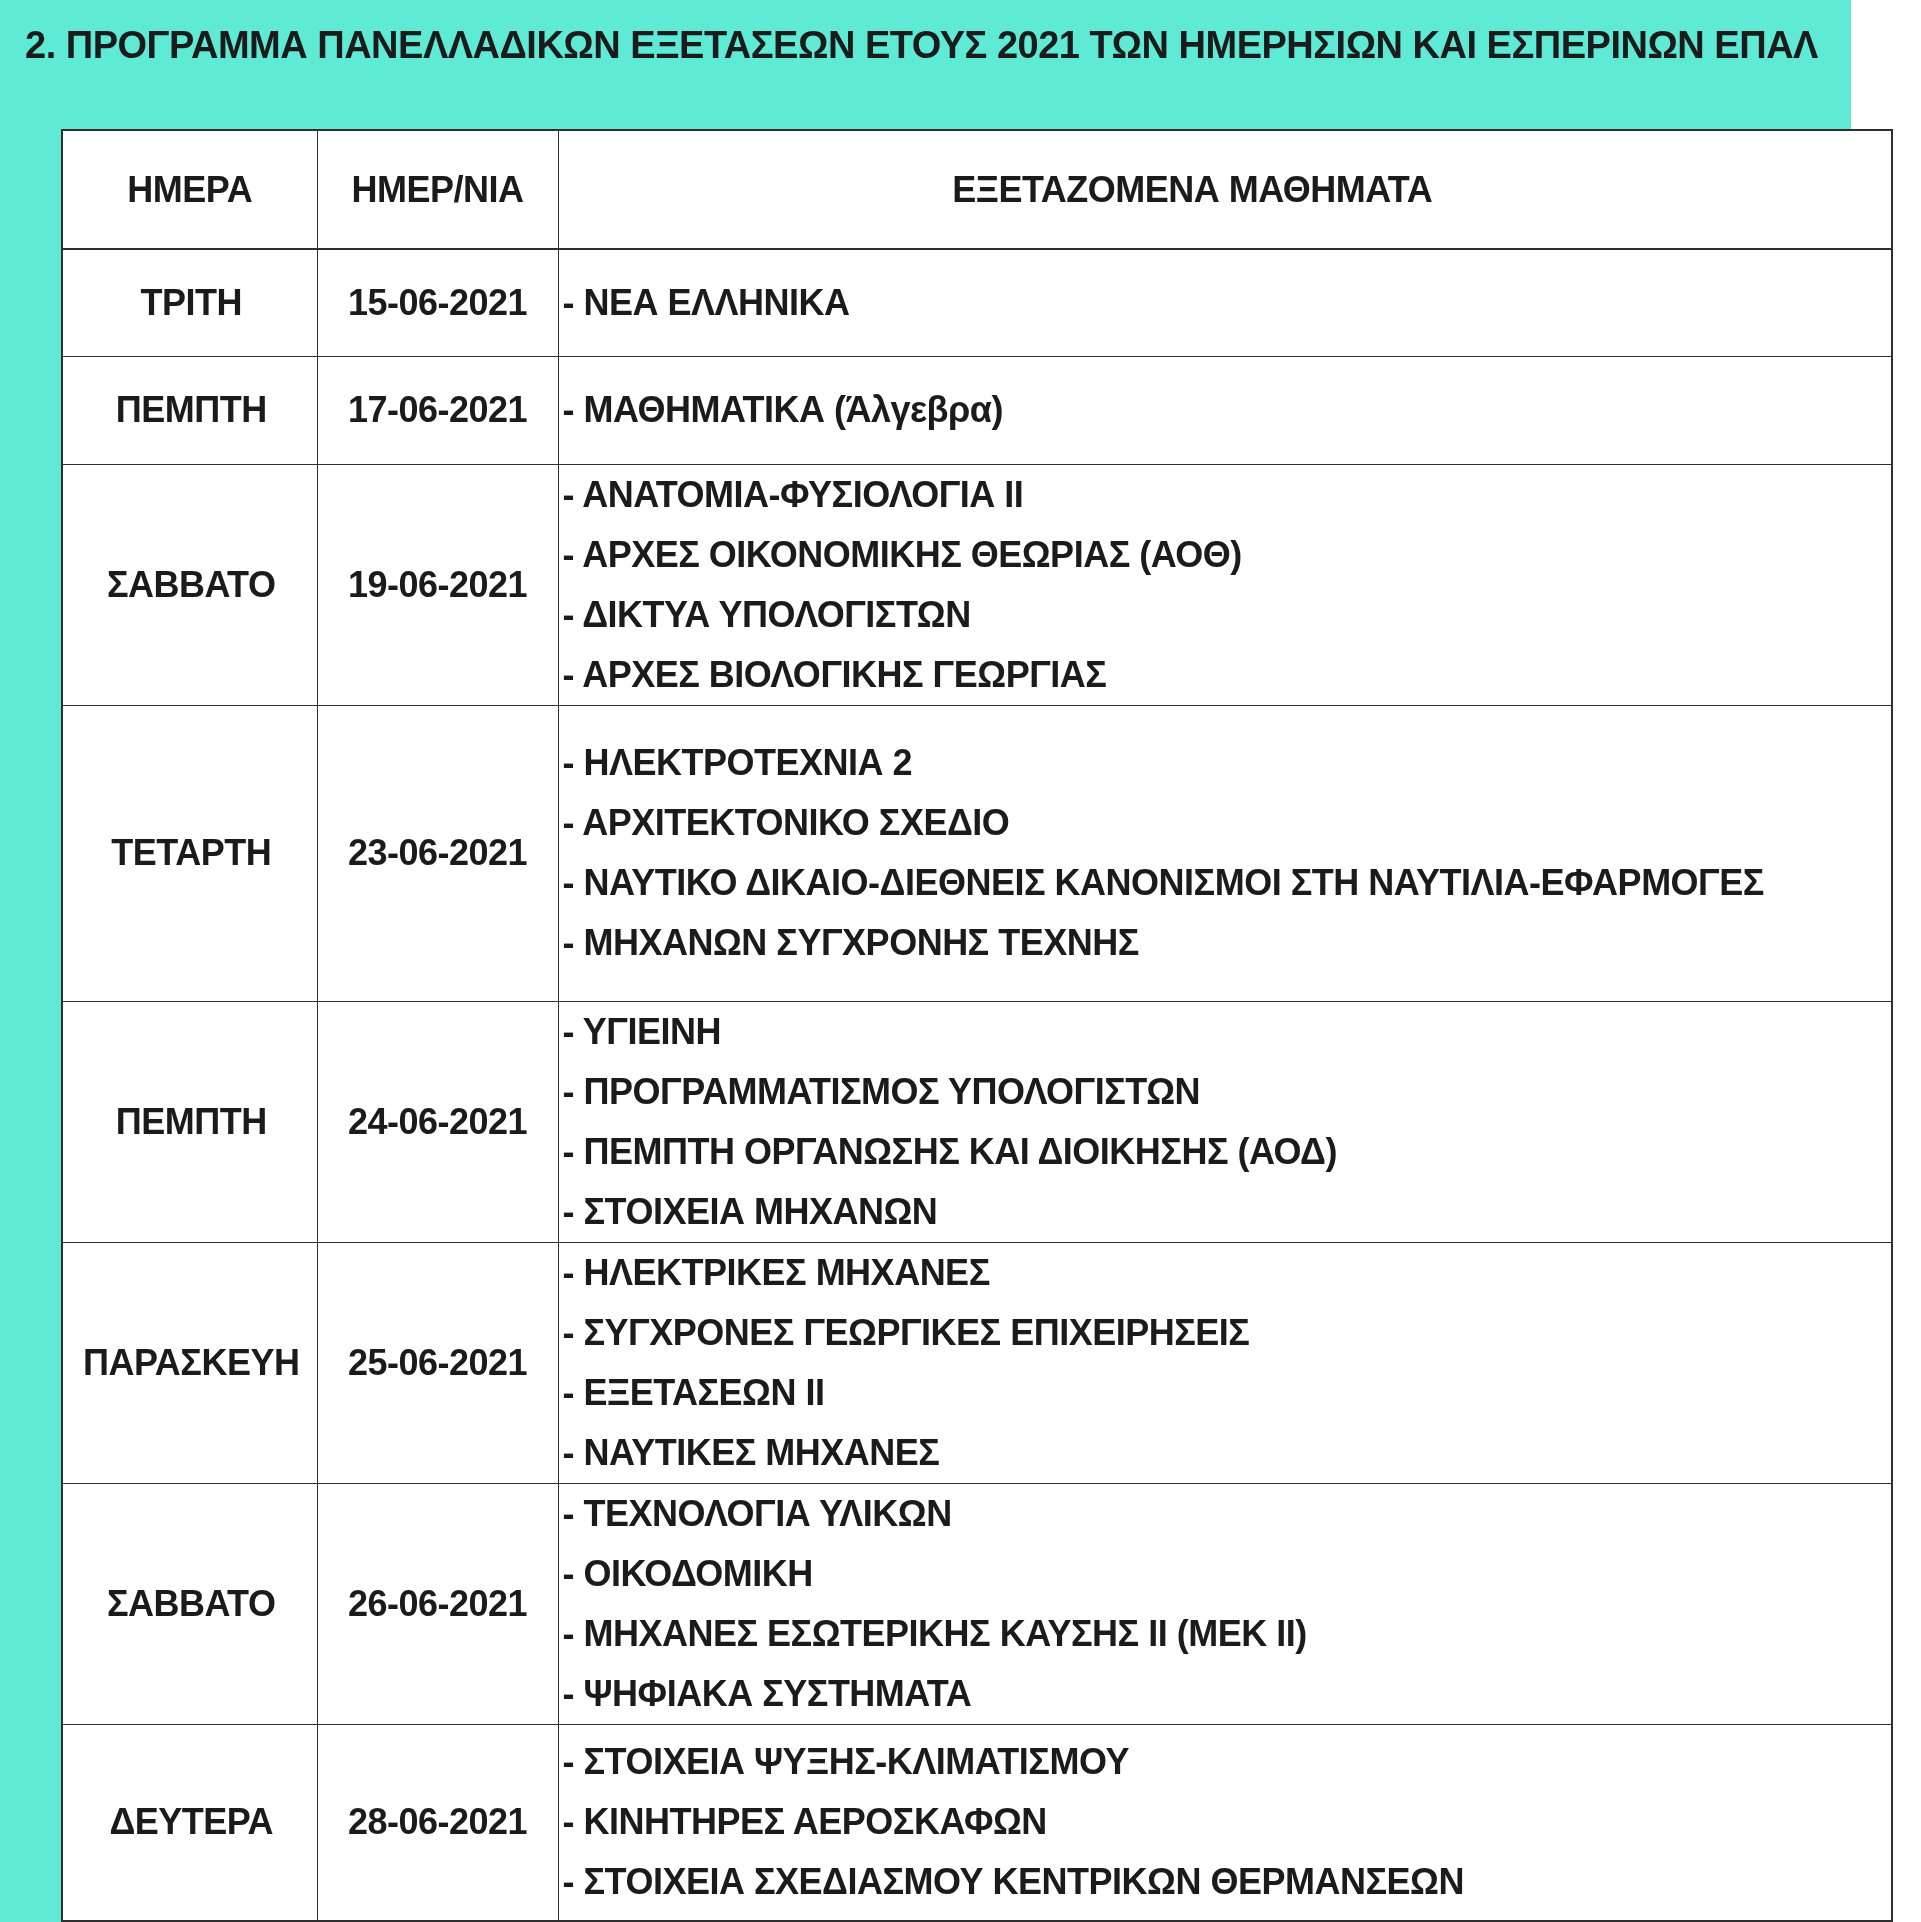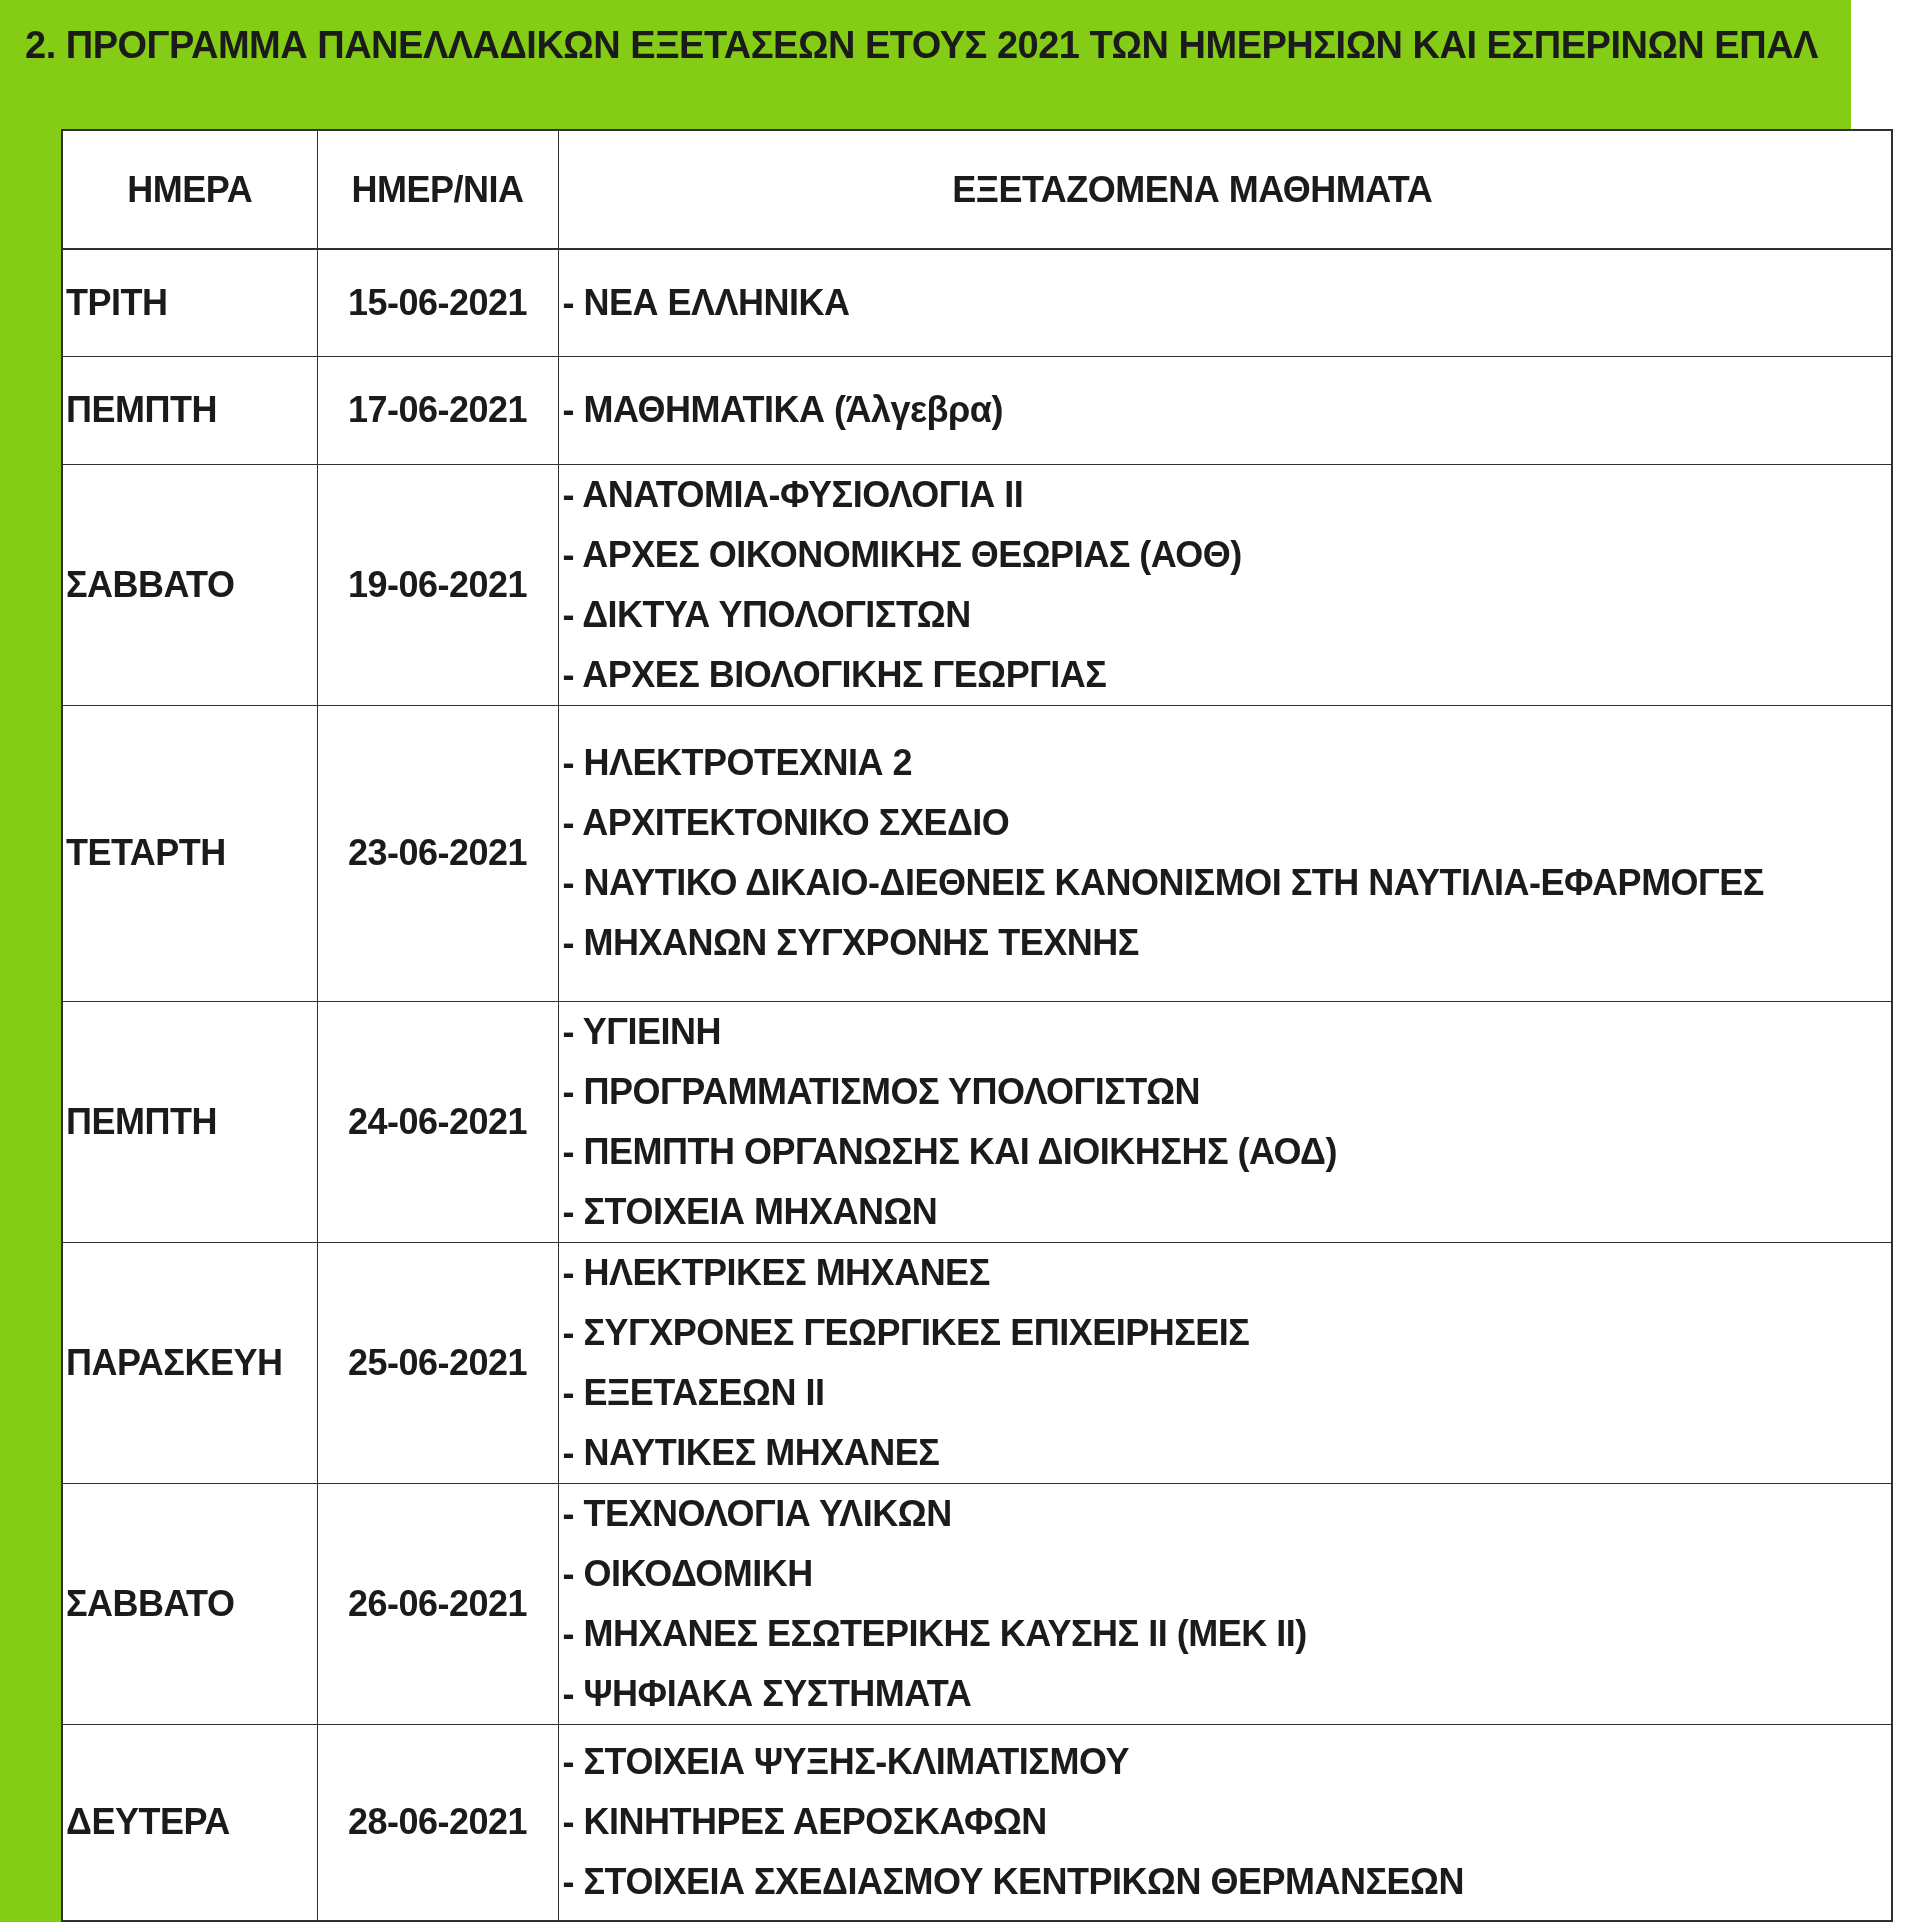--- a/index.html
+++ b/index.html
@@ -7,21 +7,21 @@
     padding: 0;
     background: #ffffff;
     width: 1921px;
     height: 1923px;
     overflow: hidden;
     font-family: "Liberation Sans", "DejaVu Sans", sans-serif;
   }
   .page {
     width: 1851px;
     height: 1923px;
-    background: #84cc16;
+    background: #5eead4;
     position: relative;
   }
   .doc-title {
     margin: 0;
     padding: 22px 0 0 25px;
     font-size: 38px;
     font-weight: 700;
     color: #1b1b1b;
     letter-spacing: -0.5px;
     white-space: nowrap;
@@ -52,21 +52,21 @@
   th.h-subj { padding-left: 20px; padding-right: 85px; }
   tbody tr:nth-child(1) { height: 107px; }
   tbody tr:nth-child(2) { height: 108px; }
   tbody tr:nth-child(3) { height: 239px; }
   tbody tr:nth-child(4) { height: 296px; }
   tbody tr:nth-child(5) { height: 241px; }
   tbody tr:nth-child(6) { height: 239px; }
   tbody tr:nth-child(7) { height: 239px; }
   tbody tr:nth-child(8) { height: 197px; }
   td.day {
-    text-align: left;
+    text-align: center;
     padding-left: 3px;
     white-space: nowrap;
     margin-left: 40px;
   }
   td.date {
     text-align: center;
     white-space: nowrap;
   }
   td.subjects {
     text-align: left;

